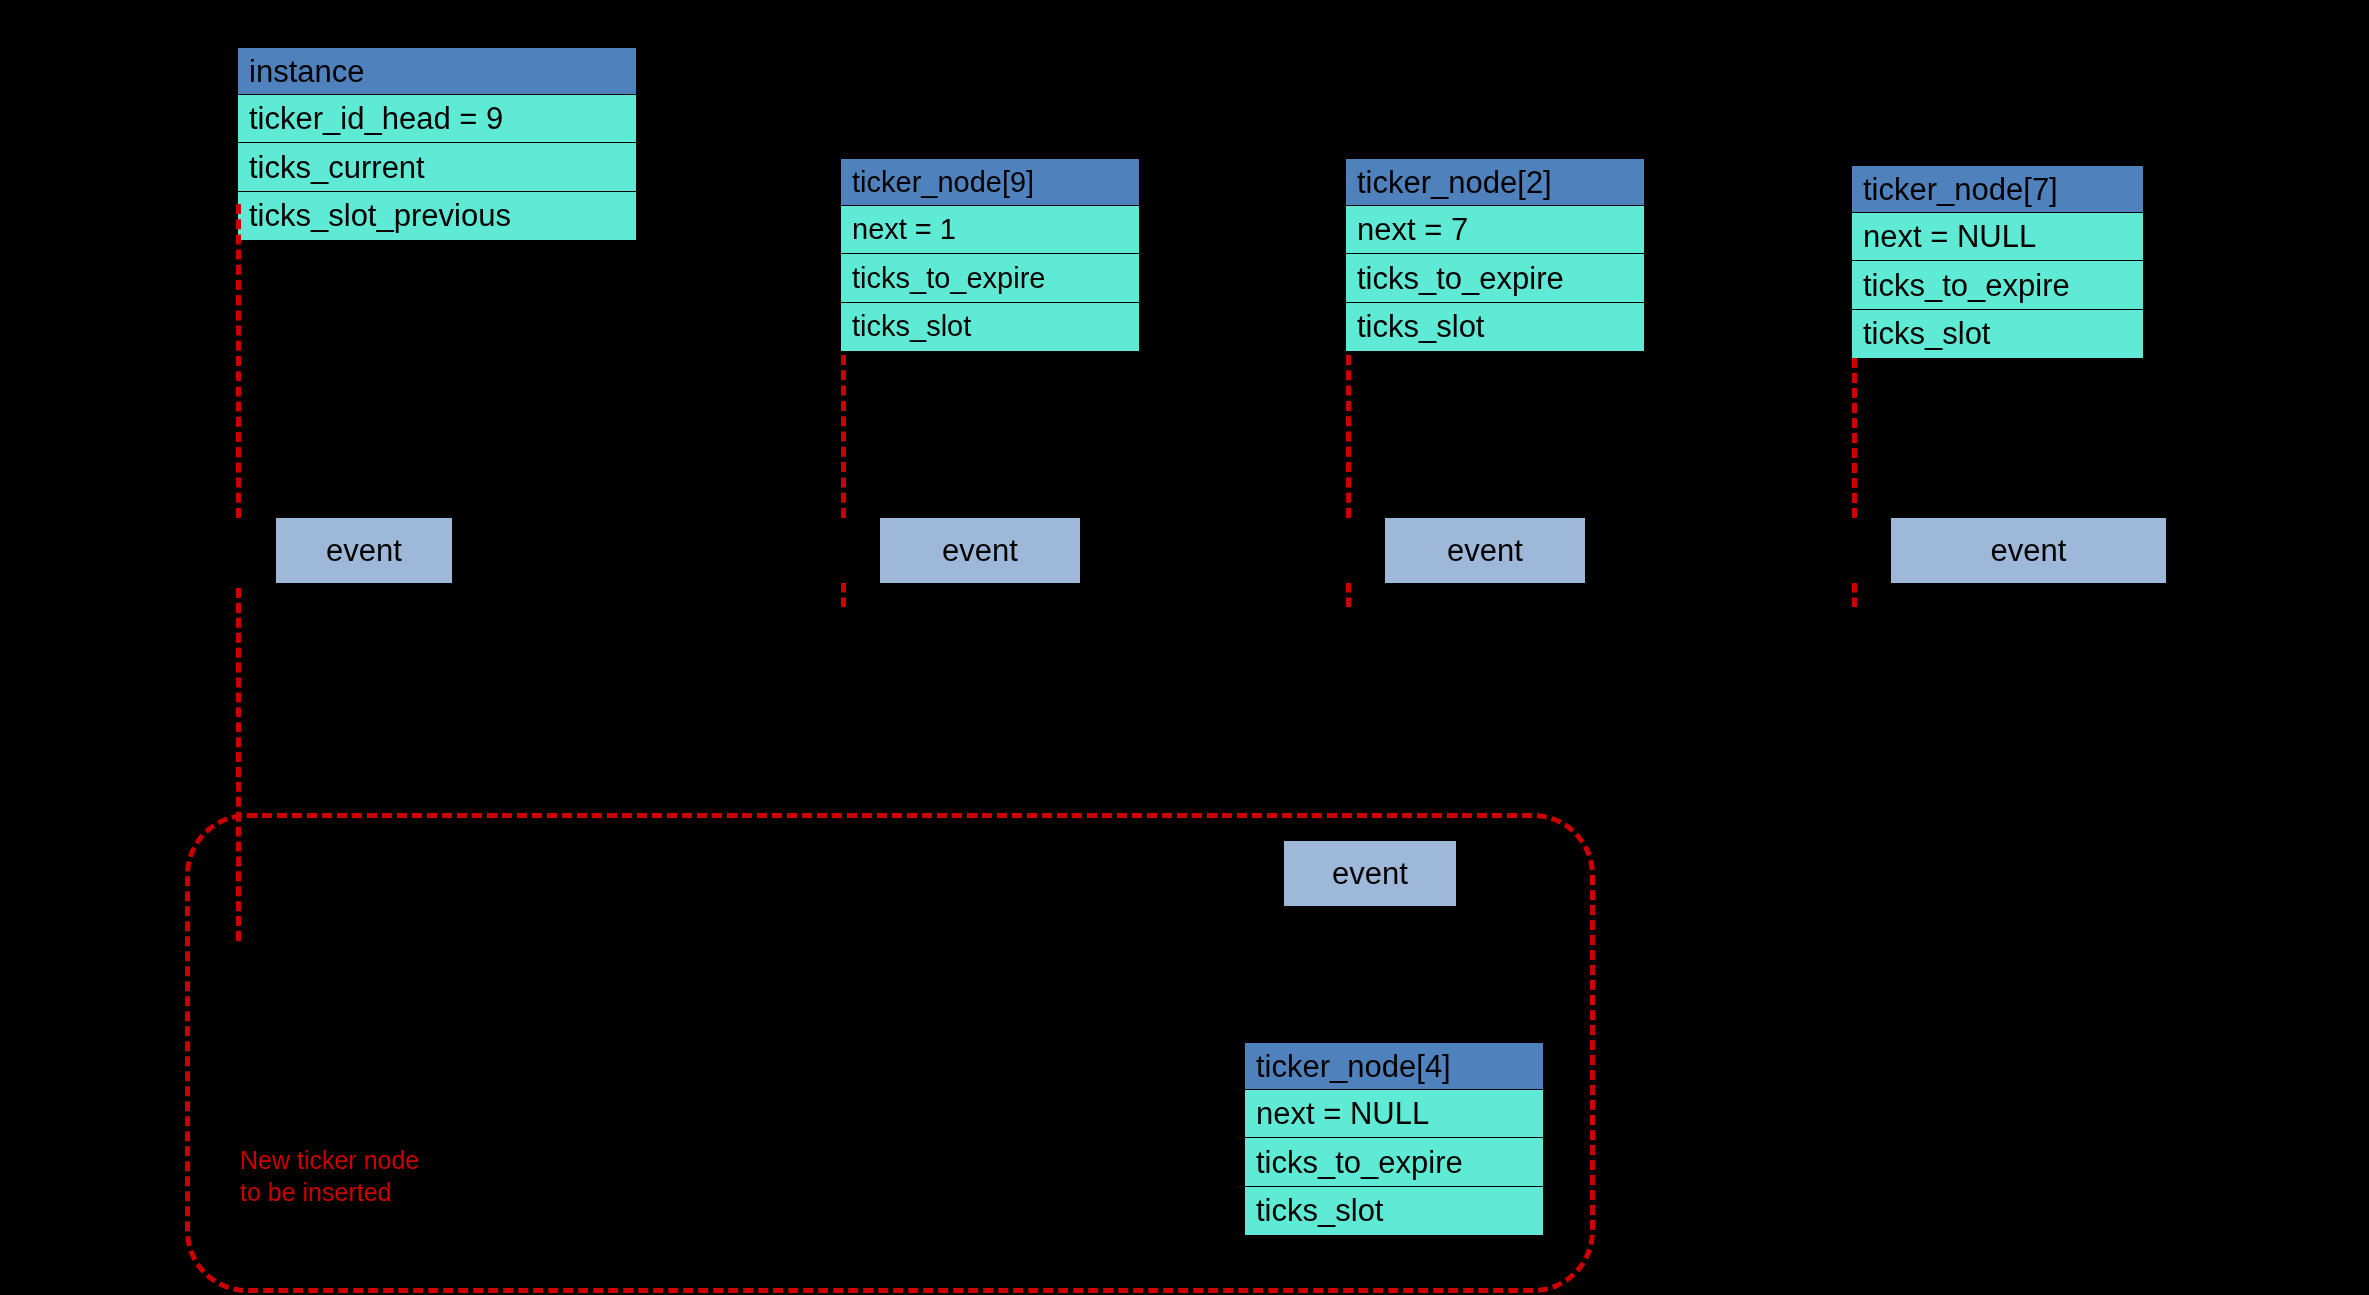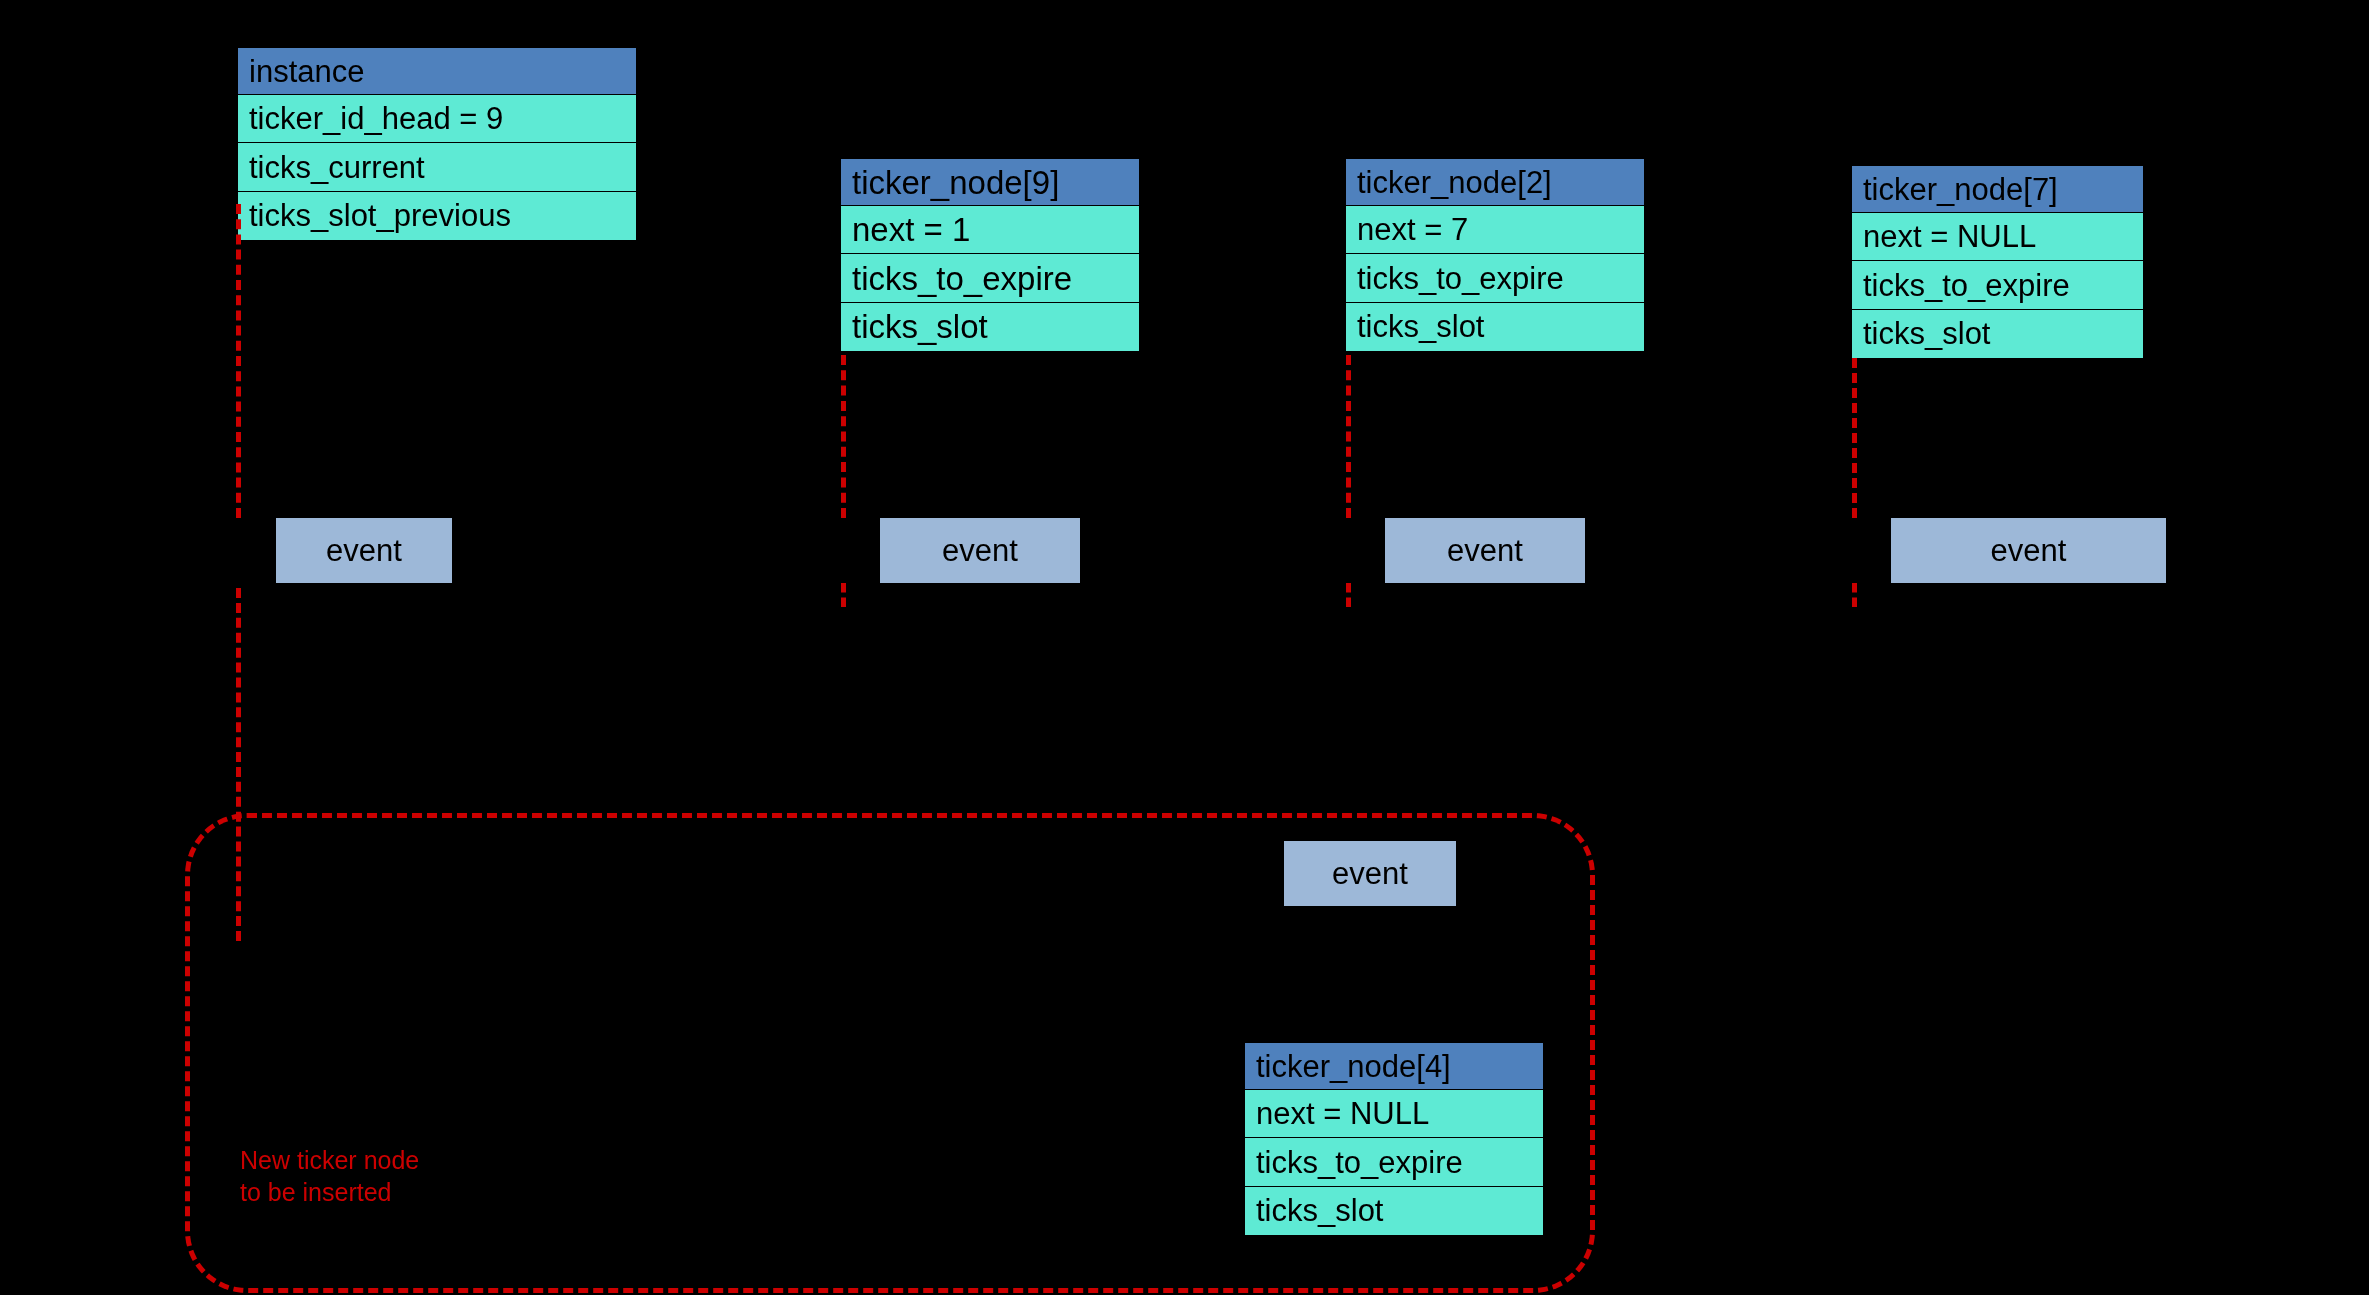--- a/index.html
+++ b/index.html
@@ -103,21 +103,21 @@
   </div>
 
   <div class="lifeline" style="left:236px; top:204px; height:314px;"></div>
 
   <div class="lifeline" style="left:236px; top:588px; height:353px;"></div>
 
   <div class="event-box" style="left:236px; top:518px; width:176px; height:65px; font-size:31px;">
     <span>event</span>
   </div>
 
-  <div class="struct" style="left:840px; top:158px; width:300px; font-size:33px;">
+  <div class="struct" style="left:840px; top:158px; width:300px; font-size:29px;">
     <div class="row hdr" style="height:48px;">
       <span>ticker_node[9]</span>
     </div>
     <div class="row fld" style="height:50px;">
       <span>next = 1</span>
     </div>
     <div class="row fld" style="height:50px;">
       <span>ticks_to_expire</span>
     </div>
     <div class="row fld" style="height:50px;">

